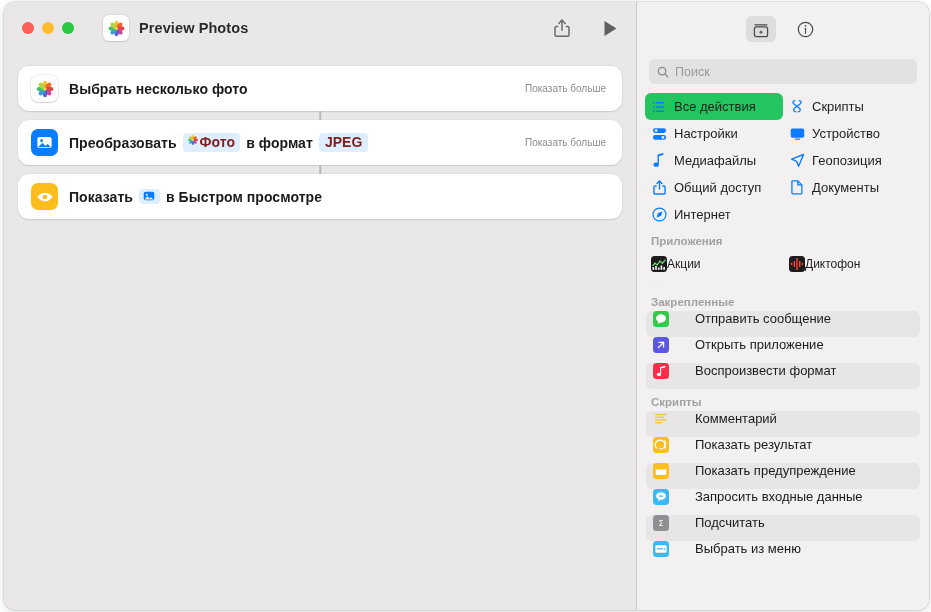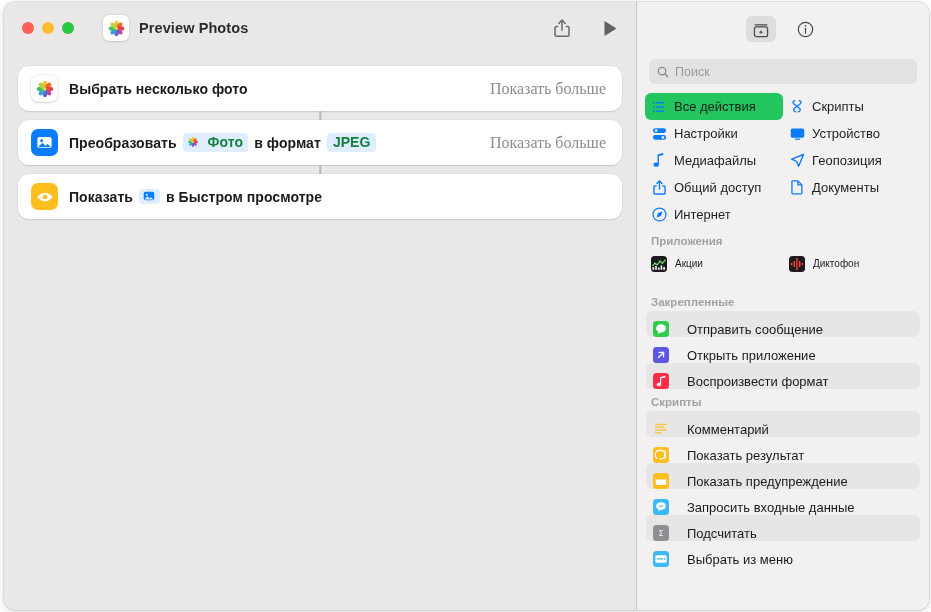--- a/index.html
+++ b/index.html
@@ -124,43 +124,42 @@
     align-items: center;
     flex-wrap: nowrap;
     white-space: nowrap;
     letter-spacing: 0.05px;
   }
   .act-text .plain { margin: 0 3px; }
   .act-text .plain:first-child { margin-left: 0; }
 
   .token {
     display: inline-flex;
-    align-items: center;
-    gap: 9px;
+    align-items: flex-start;
+    gap: 1px;
     background: #dfeeff;
-    color: #15803d;
+    color: #7f1d1d;
     border-radius: 4px;
     padding: 1px 5px 2px 4px;
     font-weight: 700;
     font-size: 14px;
     margin: 0 3px;
     line-height: 1.15;
   }
   .token.plainpill {
     padding: 1px 6px 2px 6px;
   }
   .token-ico { width: 12px; height: 12px; display: inline-block; flex: 0 0 12px; }
 
   .show-more {
     margin-left: auto;
-    font-size: 16px;
+    font-size: 10px;
     font-weight: 400;
     color: #8c8c8c;
     white-space: nowrap;
-    font-family: Liberation Serif, serif;
   }
 
   
   .sidebar {
     flex: 1 1 auto;
     height: 100%;
     background: #f2f0f0;
     border-left: 0.5px solid #c9c7c7;
     display: flex;
     flex-direction: column;
@@ -234,23 +233,22 @@
 
   .app-grid {
     display: grid;
     grid-template-columns: 1fr 1fr;
     padding: 0 8px;
   }
   .app-item {
     height: 27px;
     display: flex;
     align-items: center;
-    gap: 8px;
     padding: 0 6px;
-    font-size: 10px;
+    font-size: 12px;
     color: #1f1f1f;
     border-radius: 6px;
   }
   .app-ico {
     width: 16px; height: 16px; border-radius: 3.5px; flex: 0 0 16px;
     display:flex; align-items:center; justify-content:center;
     overflow: hidden;
   }
 
   .fade-bottom {
@@ -264,22 +262,22 @@
   
   .sb-bottom {
     flex: 1 1 auto;
     overflow: hidden;
     padding-bottom: 2px;
   }
   .list-rows { padding: 0 9px; }
   .list-row {
     height: 26px;
     display: flex;
-    align-items: flex-end;
-    gap: 18px;
+    align-items: flex-start;
+    gap: 26px;
     padding: 0 7px;
     border-radius: 6px;
     font-size: 13px;
     color: #1b1b1b;
   }
   .list-row.alt { background: #e7e5e5; }
   .row-ico {
     width: 16px; height: 16px; border-radius: 3.5px; flex: 0 0 16px;
     display: flex; align-items: center; justify-content: center;
     overflow: hidden;

